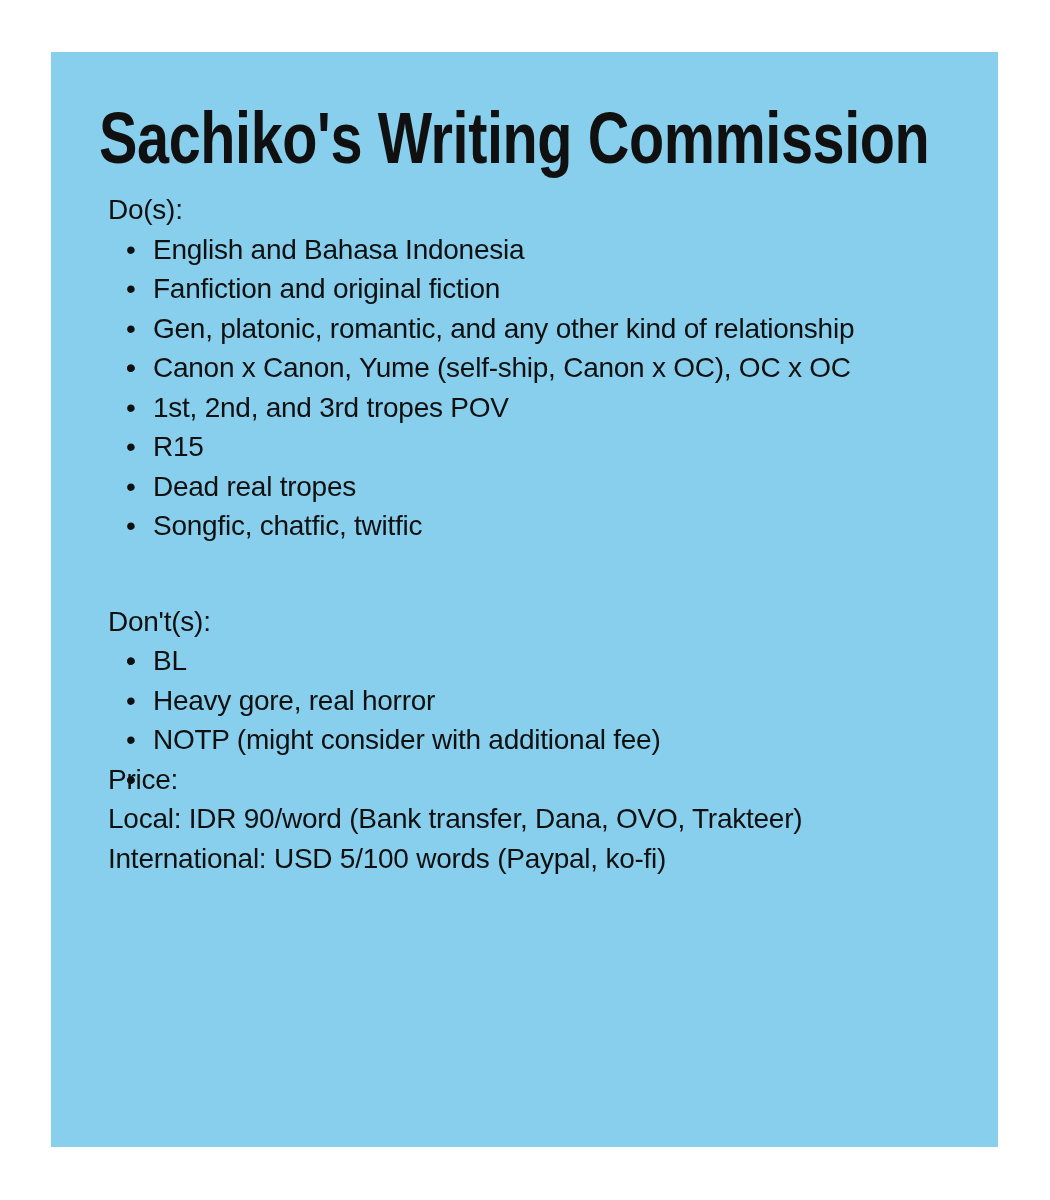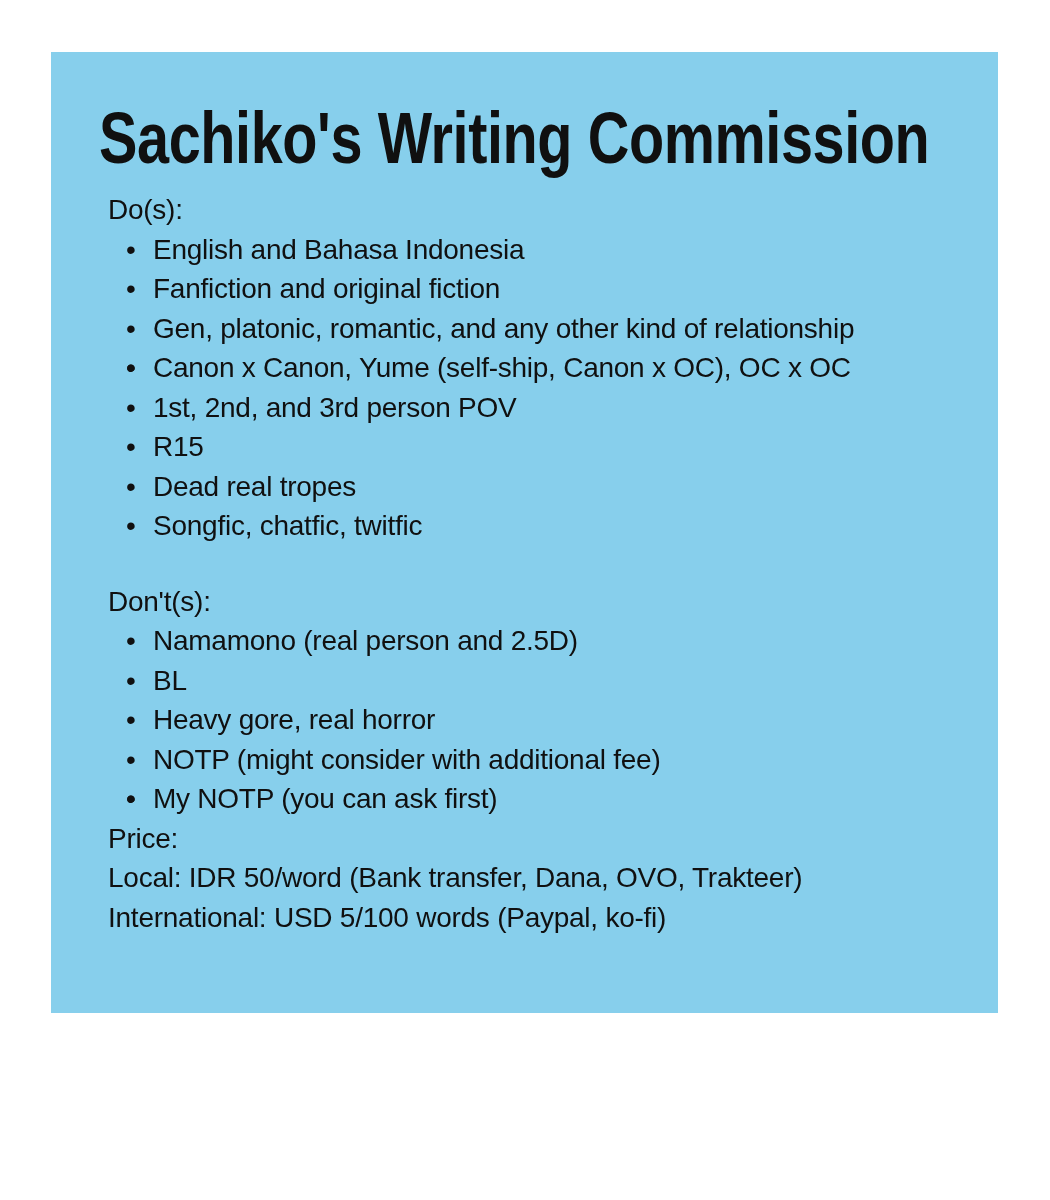--- a/index.html
+++ b/index.html
@@ -18,21 +18,21 @@
     position: relative;
     background: var(--page-background);
     font-family: "Liberation Sans", sans-serif;
     color: var(--text-color);
   }
   .card {
     position: absolute;
     left: 51px;
     top: 52px;
     width: 947px;
-    height: 961px;
+    height: 1095px;
     background: var(--card-background);
     padding: 50px 48px 0 48px;
     overflow: hidden;
   }
   h1.title {
     margin: 0;
     font-size: 72px;
     line-height: 72px;
     font-weight: 700;
     letter-spacing: -0.5px;
@@ -42,21 +42,21 @@
     color: var(--text-color);
   }
   .sec-header {
     margin: 0 0 0 9px;
     font-size: 28px;
     font-weight: 400;
     line-height: 39.5px;
     letter-spacing: -0.25px;
   }
   .sec-header.do { margin-top: 16px; }
-  .sec-header.dont { margin-top: 36px; }
+  .sec-header.dont { margin-top: 56px; }
   .sec-header.price { }
   ul.bullet-list {
     list-style: none;
     margin: 0;
     padding: 0;
   }
   ul.bullet-list li {
     position: relative;
     margin-left: 9px;
     padding-left: 45px;
@@ -86,38 +86,38 @@
   <h1 class="title">Sachiko's Writing Commission</h1>
 
   <div>
     <div class="sec-header do">Do(s):</div>
     <ul class="bullet-list">
       <li><span class="bullet">•</span><span>English and Bahasa Indonesia</span></li>
       <li><span class="bullet">•</span><span>Fanfiction and original fiction</span></li>
       <li><span class="bullet">•</span><span>Gen, platonic, romantic, and any other kind of relationship</span></li>
       <li><span class="bullet">•</span></li>
       <li><span class="bullet">•</span><span>Canon x Canon, Yume (self-ship, Canon x OC), OC x OC</span></li>
-      <li><span class="bullet">•</span><span>1st, 2nd, and 3rd person POV</span></li>
+      <li><span class="bullet">•</span><span>1st, 2nd, and 3rd tropes POV</span></li>
       <li><span class="bullet">•</span><span>R15</span></li>
       <li><span class="bullet">•</span><span>Dead real tropes</span></li>
       <li><span class="bullet">•</span><span>Songfic, chatfic, twitfic</span></li>
     </ul>
   </div>
 
   <div>
     <div class="sec-header dont">Don't(s):</div>
     <ul class="bullet-list">
-      <li><span class="bullet">•</span><span>Namamono (real person and 2.5D)</span></li>
+      <li><span class="bullet">•</span></li>
       <li><span class="bullet">•</span><span>BL</span></li>
       <li><span class="bullet">•</span><span>Heavy gore, real horror</span></li>
       <li><span class="bullet">•</span><span>NOTP (might consider with additional fee)</span></li>
       <li><span class="bullet">•</span></li>
-      <li><span class="bullet">•</span><span>My NOTP (you can ask first)</span></li>
+      <li><span class="bullet">•</span></li>
     </ul>
   </div>
 
   <div>
     <div class="sec-header price">Price:</div>
-    <p class="price-line">Local: IDR 50/word (Bank transfer, Dana, OVO, Trakteer)</p>
+    <p class="price-line">Local: IDR 90/word (Bank transfer, Dana, OVO, Trakteer)</p>
     <p class="price-line">International: USD 5/100 words (Paypal, ko-fi)</p>
   </div>
 
 </div>
 
 </body></html>

